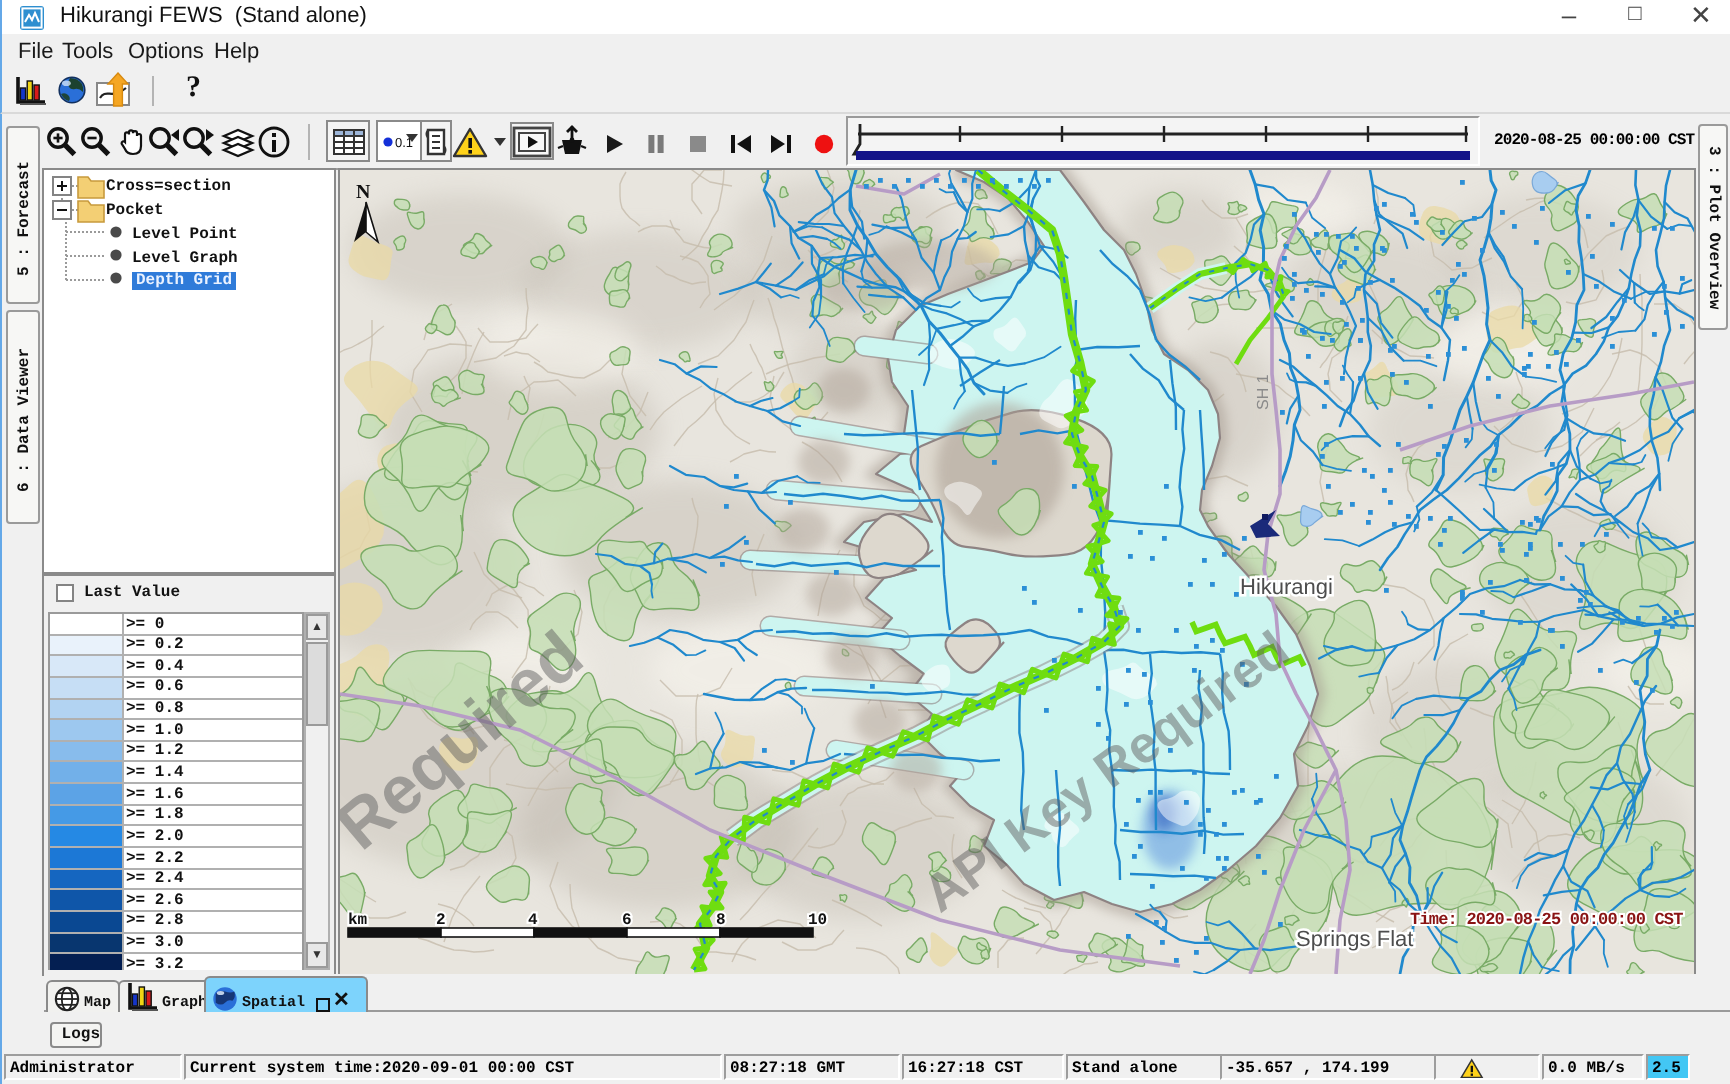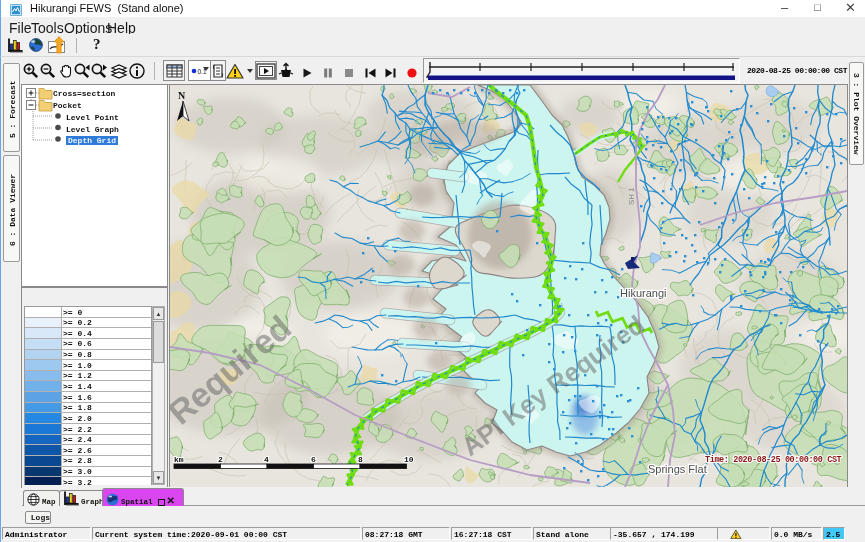--- a/index.html
+++ b/index.html
@@ -1,21 +1,21 @@
 <!DOCTYPE html>
 <html><head><meta charset="utf-8"><style>
 *{margin:0;padding:0;box-sizing:border-box}
 html,body{width:865px;height:542px;overflow:hidden;background:#f0f0f0;font-family:"Liberation Sans",sans-serif;position:relative}
 .abs{position:absolute}
 #title{left:0;top:0;width:865px;height:17px;background:#fff;border-left:1px solid #64a8e8}
 #title .t{position:absolute;left:29px;top:2px;font-size:11px;color:#111}
 #title .ic{position:absolute;left:9px;top:2px}
 .winbtn{position:absolute;top:0;width:13px;height:15px;color:#444;font-size:13px;text-align:center;line-height:15px}
 #menu{left:0;top:17px;width:865px;height:17px;background:#f0f0f0;border-left:1px solid #64a8e8}
-#menu span{position:absolute;top:2.5px;font-size:14px;color:#1a1a1a}
+#menu span{position:absolute;top:2.5px;font-size:11px;color:#1a1a1a}
 #tb1{left:0;top:34px;width:865px;height:23px;background:#f0f0f0;border-bottom:1px solid #d9d9d9;border-left:1px solid #64a8e8}
 #tb1 .i{position:absolute;top:4px}
 .vsep{position:absolute;width:1px;background:#b4b4b4}
 #ltabs{left:0;top:57px;width:22px;height:468px;background:#f0f0f0;border-left:1px solid #64a8e8}
 .vtab{position:absolute;background:#f7f7f5;border:1px solid #9a9a9a;border-radius:2px;font-family:"Liberation Mono",monospace;font-size:8px;font-weight:bold;color:#111}
 .vtab span{position:absolute;white-space:nowrap}
 #mtb{left:22px;top:57px;width:825px;height:28px;background:#f0f0f0;border-bottom:1px solid #9c9c9c}
 #mtb .i{position:absolute;top:5px}
 .tbtn{position:absolute;border:1px solid #8a8a8a;background:#f4f4f4;display:flex;align-items:center;justify-content:center}
 #tree{left:21px;top:84px;width:147px;height:203px;background:#fff;border:1px solid #8a8a8a;font-family:"Liberation Mono",monospace;font-size:8px;font-weight:bold;color:#111}
@@ -226,20 +226,24 @@
     <circle cx="36" cy="54" r="2.8" fill="#4a4a4a"></circle>
   </svg>
   <span style="position:absolute;left:31px;top:4px">Cross=section</span>
   <span style="position:absolute;left:31px;top:16px">Pocket</span>
   <span style="position:absolute;left:44px;top:28px">Level Point</span>
   <span style="position:absolute;left:44px;top:39.5px">Level Graph</span>
   <span style="position:absolute;left:44px;top:51px;background:#2f7bd9;color:#eaf2ff;padding:0 2px">Depth Grid</span>
 </div>
 
 <div class="abs" id="legend">
+  <div style="position:absolute;left:2px;top:2px;width:141px;height:15px;background:#f0f0f0">
+    <span style="position:absolute;left:4px;top:2px;width:9px;height:9px;background:#fff;border:1px solid #848484"></span>
+    <span style="position:absolute;left:18px;top:1.5px;font-family:'Liberation Mono',monospace;font-size:8px;font-weight:bold;color:#111">Last Value</span>
+  </div>
   <div style="position:absolute;left:2px;top:18px;width:128px;height:179px;background:#fff;border:1px solid #9a9a9a;border-bottom:none;overflow:hidden">
       <div class="lrow">
         <div class="lsw" style="background:#ffffff"></div>
         <div class="ltx">&gt;= 0</div>
       </div>
       <div class="lrow">
         <div class="lsw" style="background:#e9f2fb"></div>
         <div class="ltx">&gt;= 0.2</div>
       </div>
       <div class="lrow">
@@ -1553,21 +1557,21 @@
   <div class="btab" style="left:37px;top:3px;height:16px">
       <svg width="16" height="15" viewBox="0 0 16 15">
         <path d="M2,0.5 L2,13 L15.5,13" fill="none" stroke="#111" stroke-width="1.8"></path>
         <rect x="3.2" y="6" width="2.6" height="6" fill="#1535c8" stroke="#111" stroke-width="0.7"></rect>
         <rect x="6.6" y="2.5" width="2.6" height="9.5" fill="#f0d414" stroke="#111" stroke-width="0.7"></rect>
         <rect x="10" y="4.5" width="2.6" height="7.5" fill="#d81a1a" stroke="#111" stroke-width="0.7"></rect>
         <path d="M3,14 L16,14" stroke="#555" stroke-width="1"></path>
       </svg>
       <span>Graph</span>
     </div>
-  <div class="btab" style="left:80px;top:1px;height:18px;background:#d946ef;padding-right:8px">
+  <div class="btab" style="left:80px;top:1px;height:18px;background:#7dd3fc;padding-right:8px">
       <svg width="13" height="13" viewBox="0 0 14 14">
         <circle cx="7" cy="7" r="6.3" fill="#2a6fd8"></circle>
         <path d="M2,4 q3,-2 5,-1 q3,1 5,0 q1,3 -1,5 q-2,-1 -4,1 q-2,2 -5,0 Z" fill="#14306a" opacity="0.9"></path>
         <ellipse cx="4.6" cy="3.8" rx="2" ry="1.1" fill="#dceafc" opacity="0.85"></ellipse>
       </svg>
       <span>Spatial</span>
     <span style="display:inline-block;width:7px;height:7px;border:1.5px solid #111;margin-left:3px"></span>
     <span style="font-size:10px;font-family:'Liberation Sans';font-weight:bold">✕</span>
   </div>
 </div>

